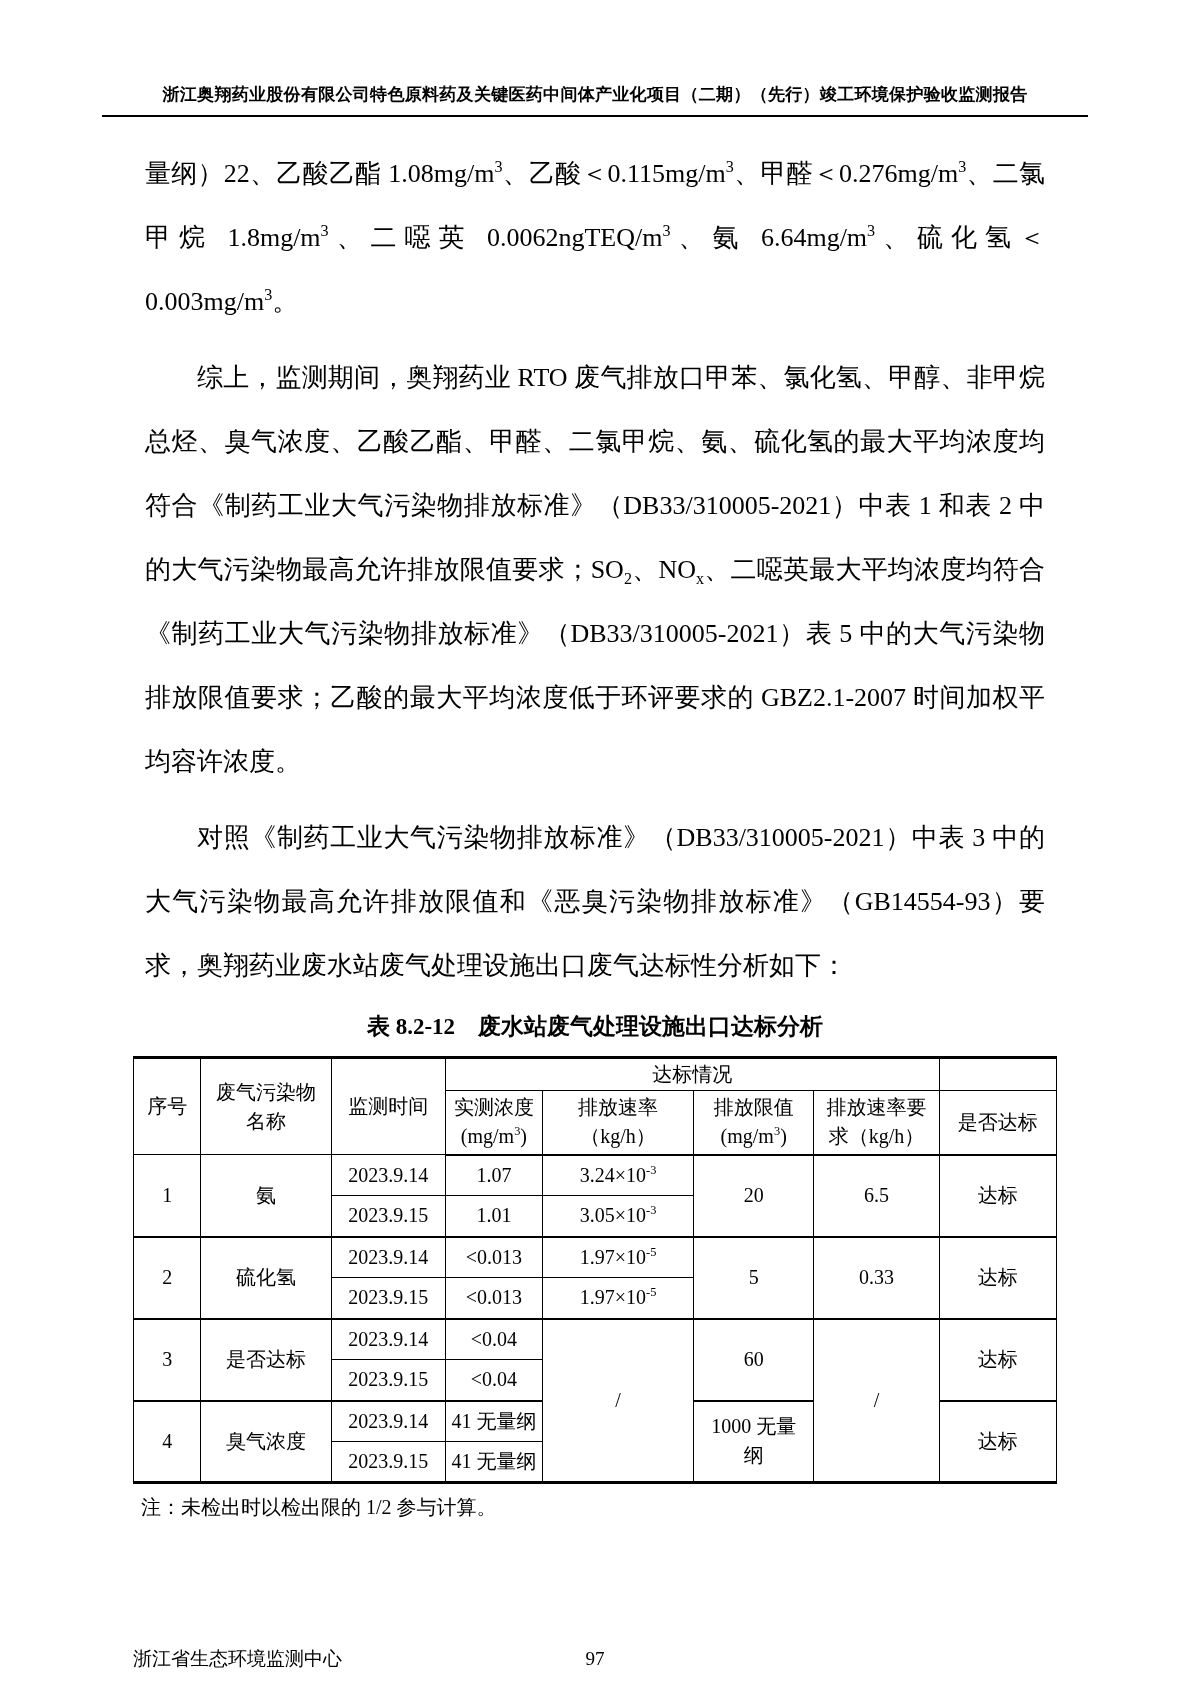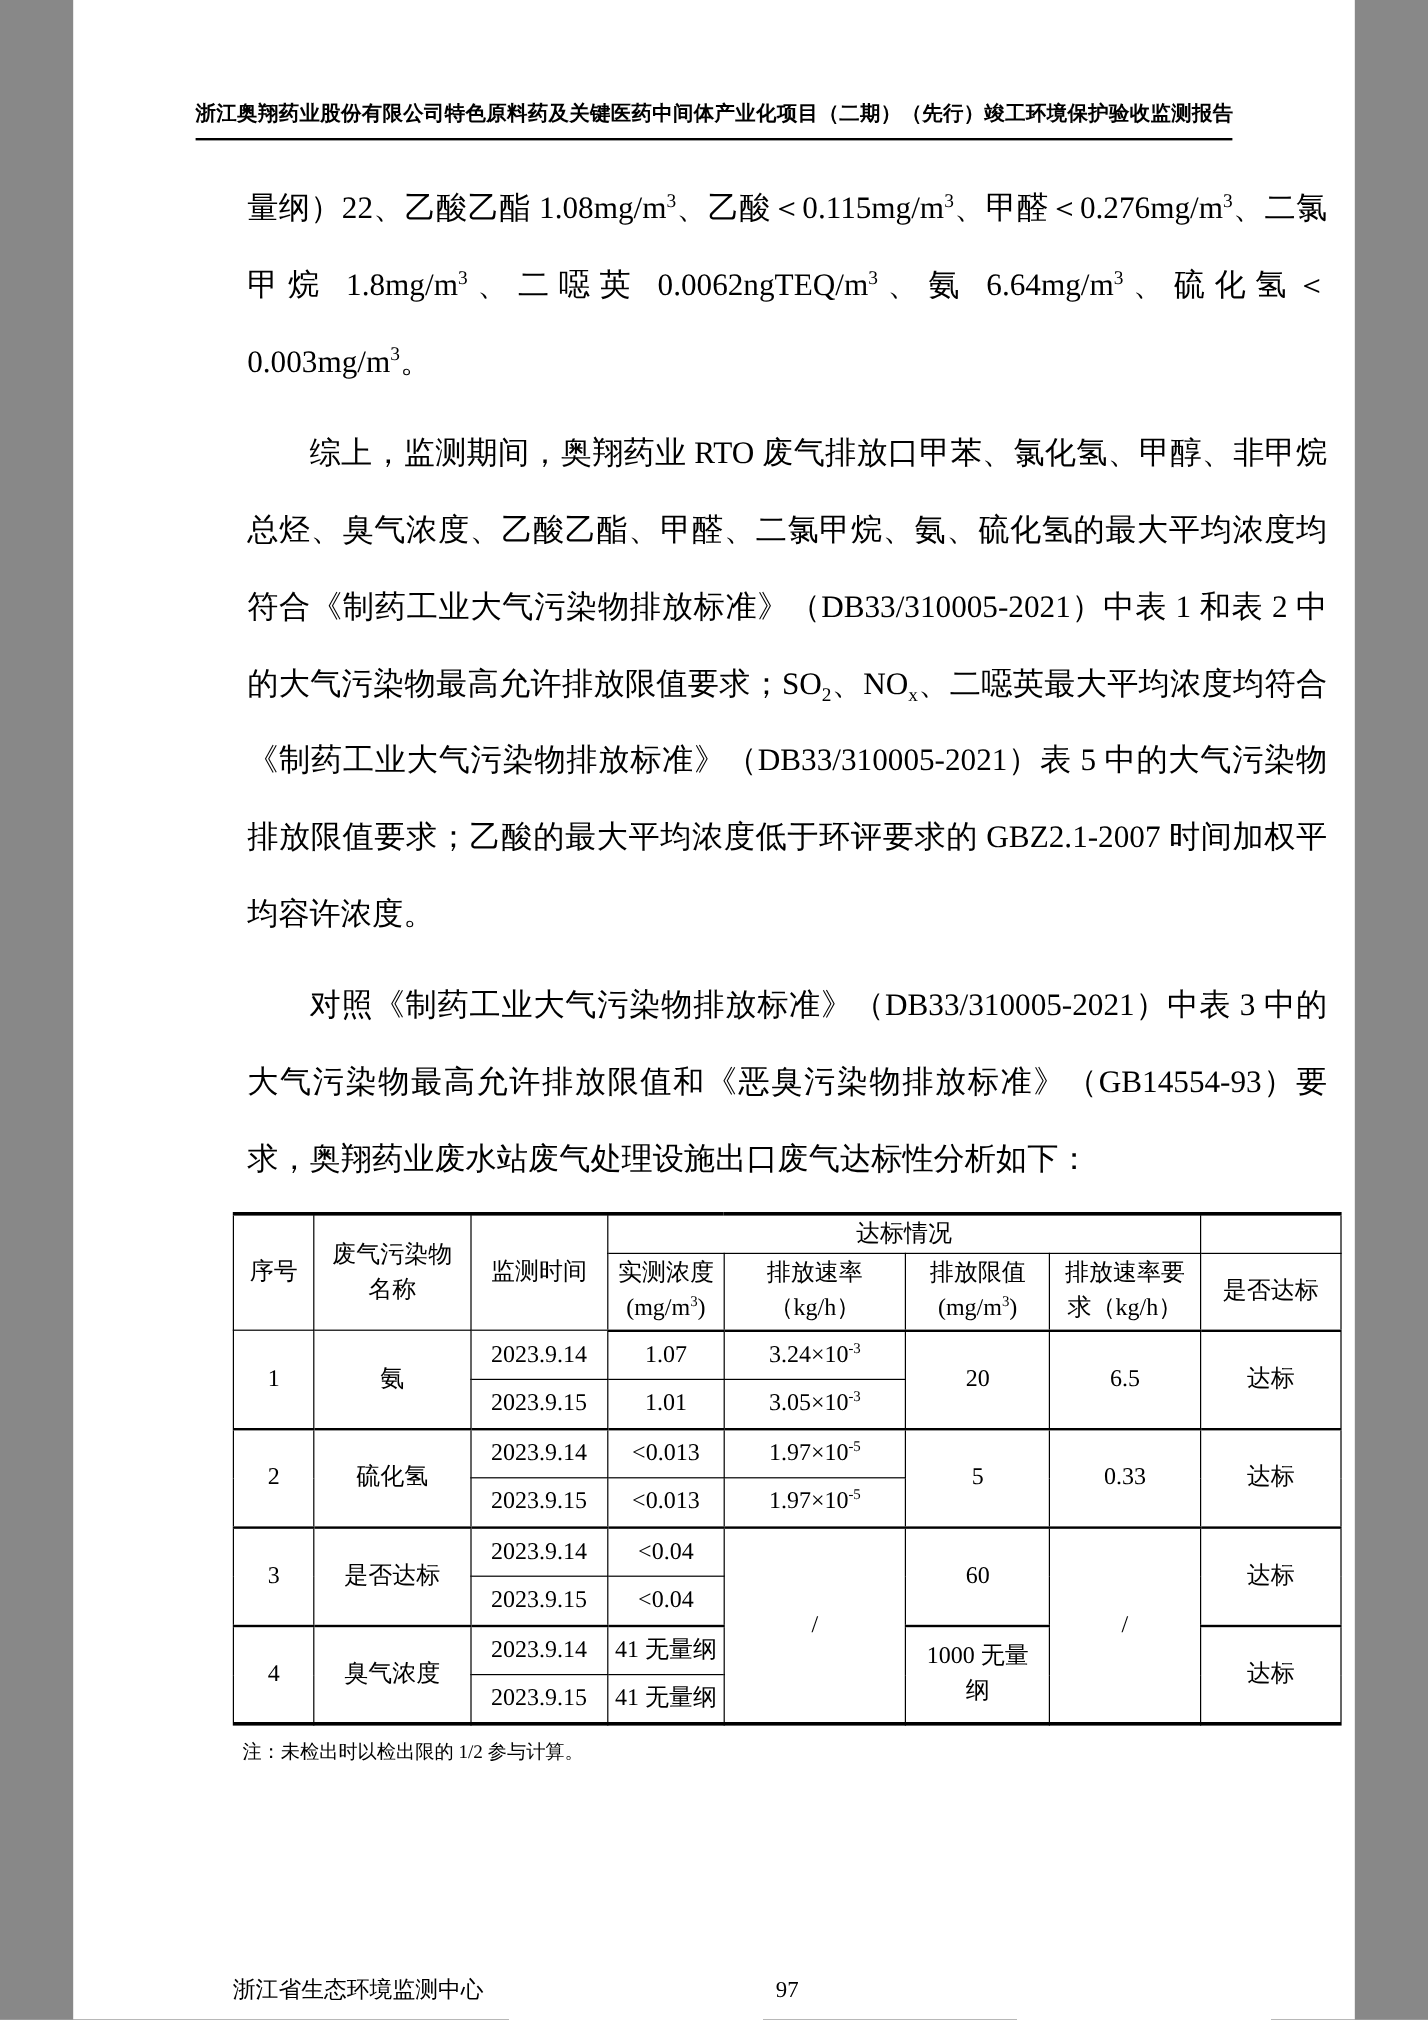--- a/index.html
+++ b/index.html
@@ -1,19 +1,19 @@
 <!DOCTYPE html>
 <html><head>
 <meta charset="utf-8">
 <style>
   * { box-sizing: border-box; }
   html,body { margin:0; padding:0; background:#888; }
   .page {
     position: relative;
-    width: 1068px; height: 1683px;
+    width: 1190px; height: 1683px;
     margin: 0 auto;
     background: #ffffff;
     color: #000;
     font-family: "Liberation Serif", "DejaVu Serif", serif;
     overflow: hidden;
   }
   
   .hdr {
     position: absolute; top: 0; left: 102px; right: 102px;
     padding-top: 83px; padding-bottom: 9px;
@@ -67,21 +67,21 @@
   tr.h1 th { height: 32px; }
   tr.h2 th { height: 64px; border-bottom: 2px solid #000; }
   th.merge-right { border-right: none; }
   th.merge-left  { border-left: none; }
   tbody td { height: 41px; }
   tr.group-start td { border-top: 2px solid #000; }
   
   .tbl-note {
     margin-top: 10px;
     padding-left: 8px;
-    font-size: 16px;
+    font-size: 20px;
     line-height: 26px;
   }
   .para.concl { margin-top: 24px; }
   .pfooter {
     position: absolute; top: 1646px; left: 133px; width: 924px;
     font-size: 19px; line-height: 26px;
   }
   .pfooter .org { position: absolute; left: 0; top: 0; }
   .pfooter .pno { position: absolute; left: 0; right: 0; top: 0; text-align: center; }
 </style>
@@ -95,20 +95,21 @@
   </div>
 
   <div class="main">
 
     <p class="para first">量纲）22、乙酸乙酯 1.08mg/m<sup>3</sup>、乙酸＜0.115mg/m<sup>3</sup>、甲醛＜0.276mg/m<sup>3</sup>、二氯甲烷 1.8mg/m<sup>3</sup>、二噁英 0.0062ngTEQ/m<sup>3</sup>、氨 6.64mg/m<sup>3</sup>、硫化氢＜0.003mg/m<sup>3</sup>。</p>
 
     <p class="para indent">综上，监测期间，奥翔药业 RTO 废气排放口甲苯、氯化氢、甲醇、非甲烷总烃、臭气浓度、乙酸乙酯、甲醛、二氯甲烷、氨、硫化氢的最大平均浓度均符合《制药工业大气污染物排放标准》（DB33/310005-2021）中表 1 和表 2 中的大气污染物最高允许排放限值要求；SO<sub>2</sub>、NO<sub>x</sub>、二噁英最大平均浓度均符合《制药工业大气污染物排放标准》（DB33/310005-2021）表 5 中的大气污染物排放限值要求；乙酸的最大平均浓度低于环评要求的 GBZ2.1-2007 时间加权平均容许浓度。</p>
 
     <p class="para indent">对照《制药工业大气污染物排放标准》（DB33/310005-2021）中表 3 中的大气污染物最高允许排放限值和《恶臭污染物排放标准》（GB14554-93）要求，奥翔药业废水站废气处理设施出口废气达标性分析如下：</p>
 
+    <div class="tbl-title">表 8.2-12　废水站废气处理设施出口达标分析</div>
 
     <table class="cmp">
       <colgroup>
         <col style="width:7.3%">
           <col style="width:14.1%">
           <col style="width:12.4%">
         <col style="width:10.5%">
           <col style="width:16.4%">
           <col style="width:13.0%">
         <col style="width:13.6%">

